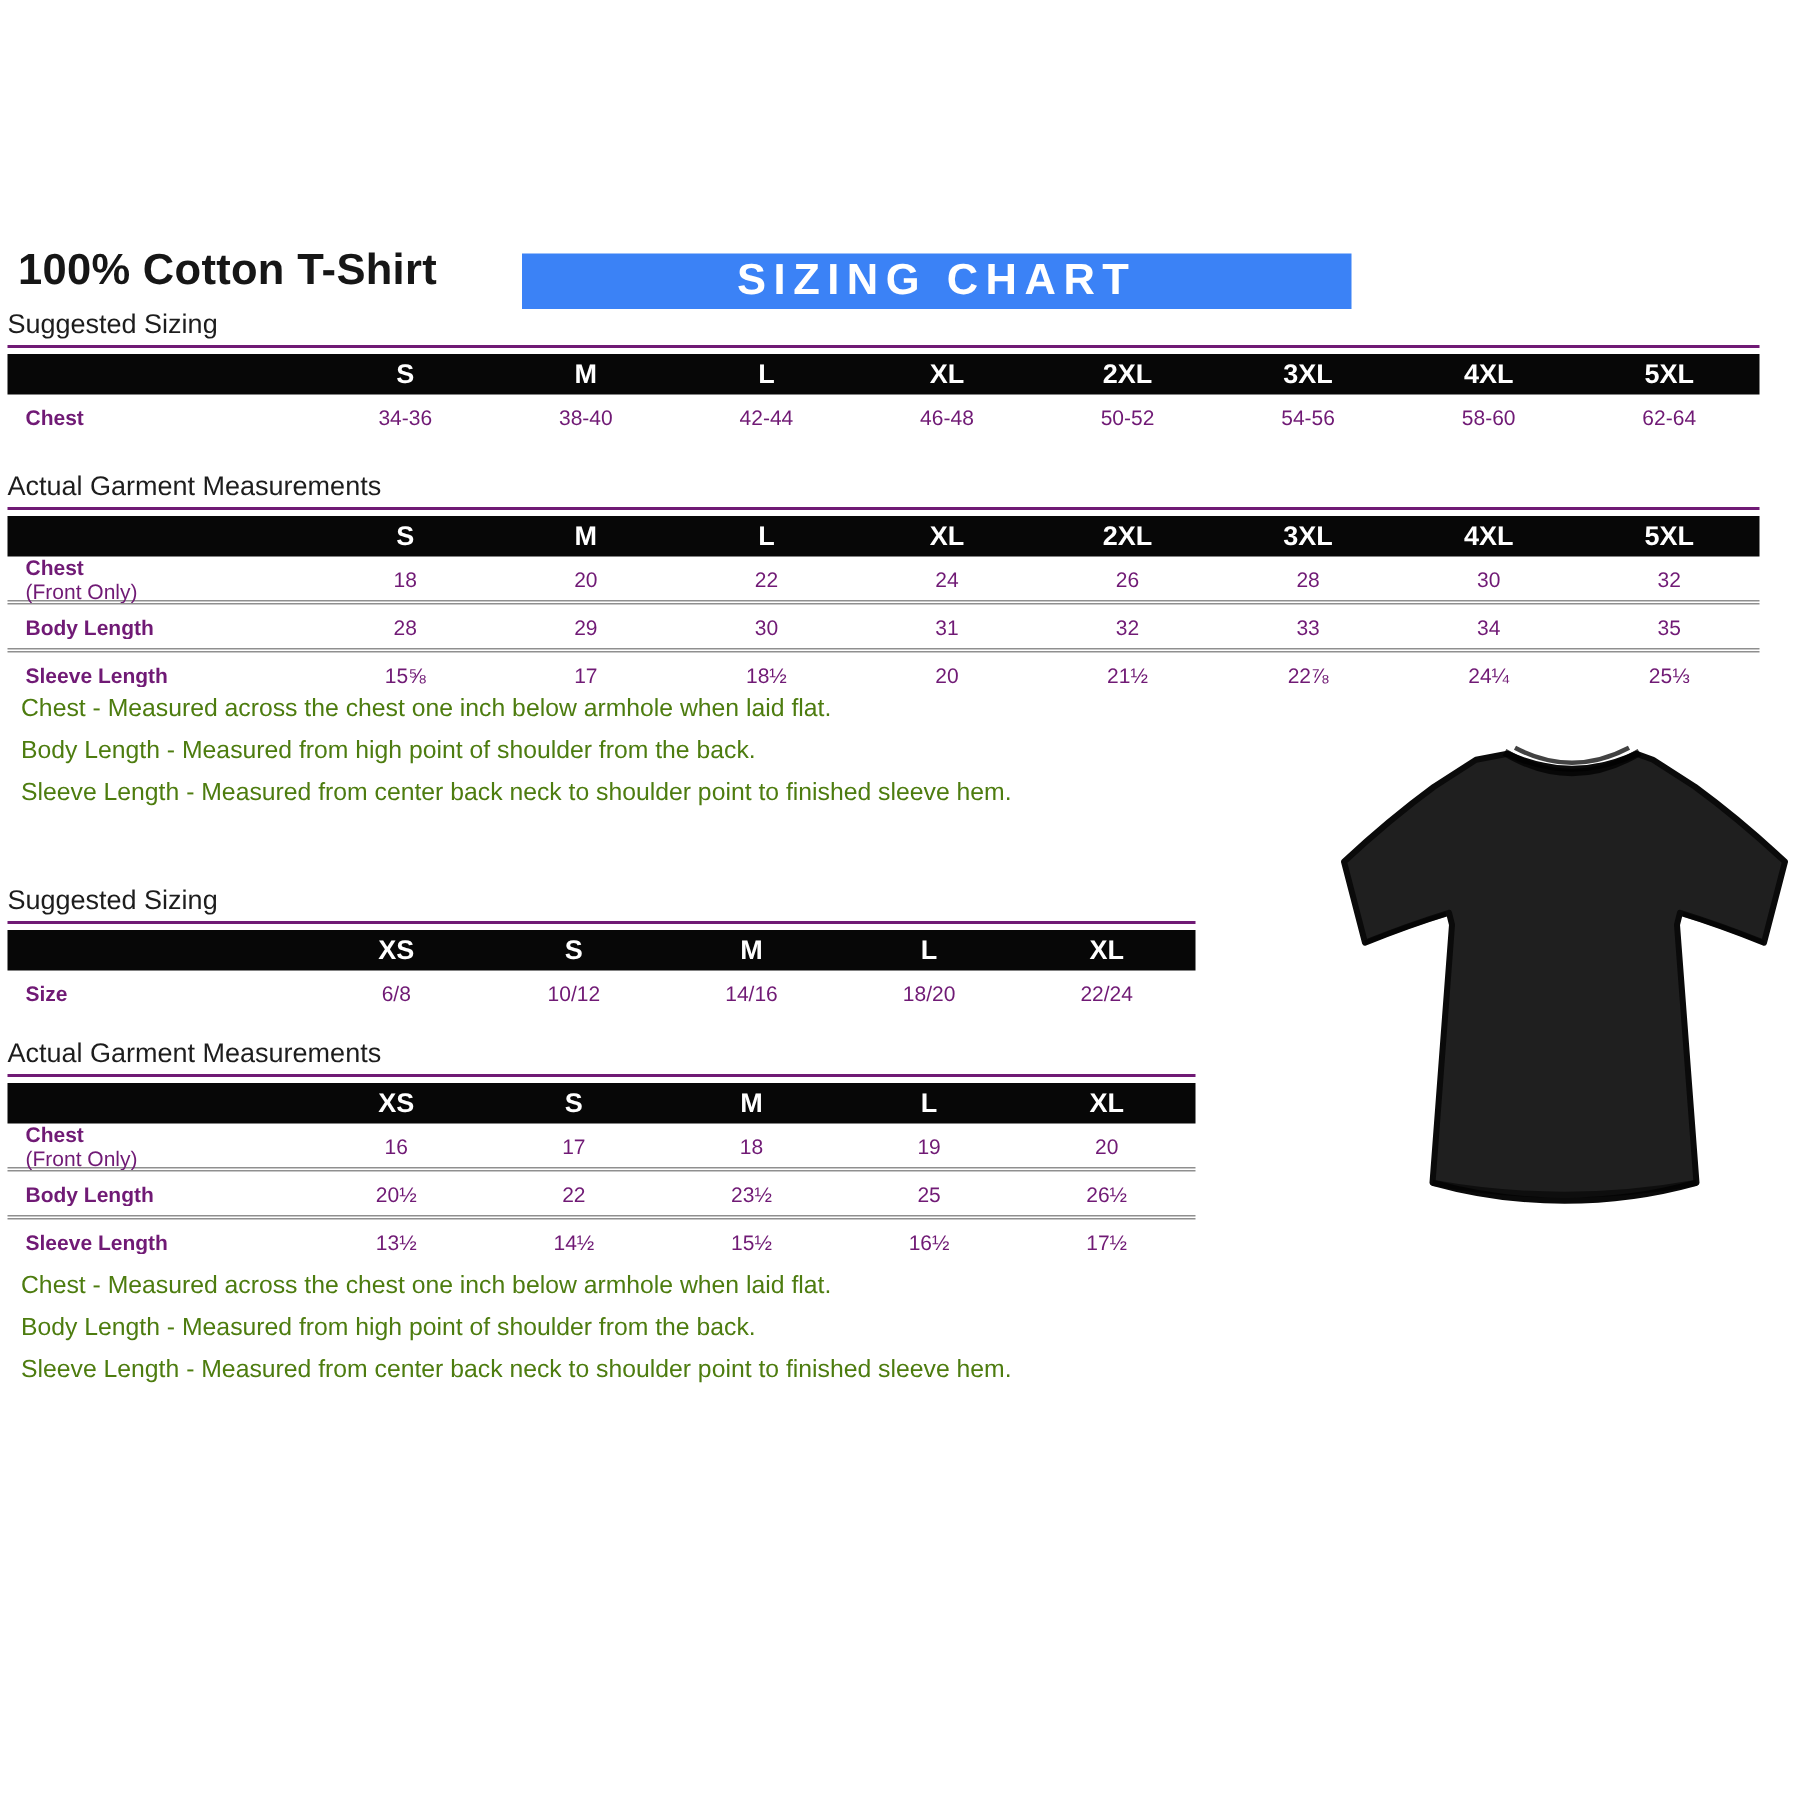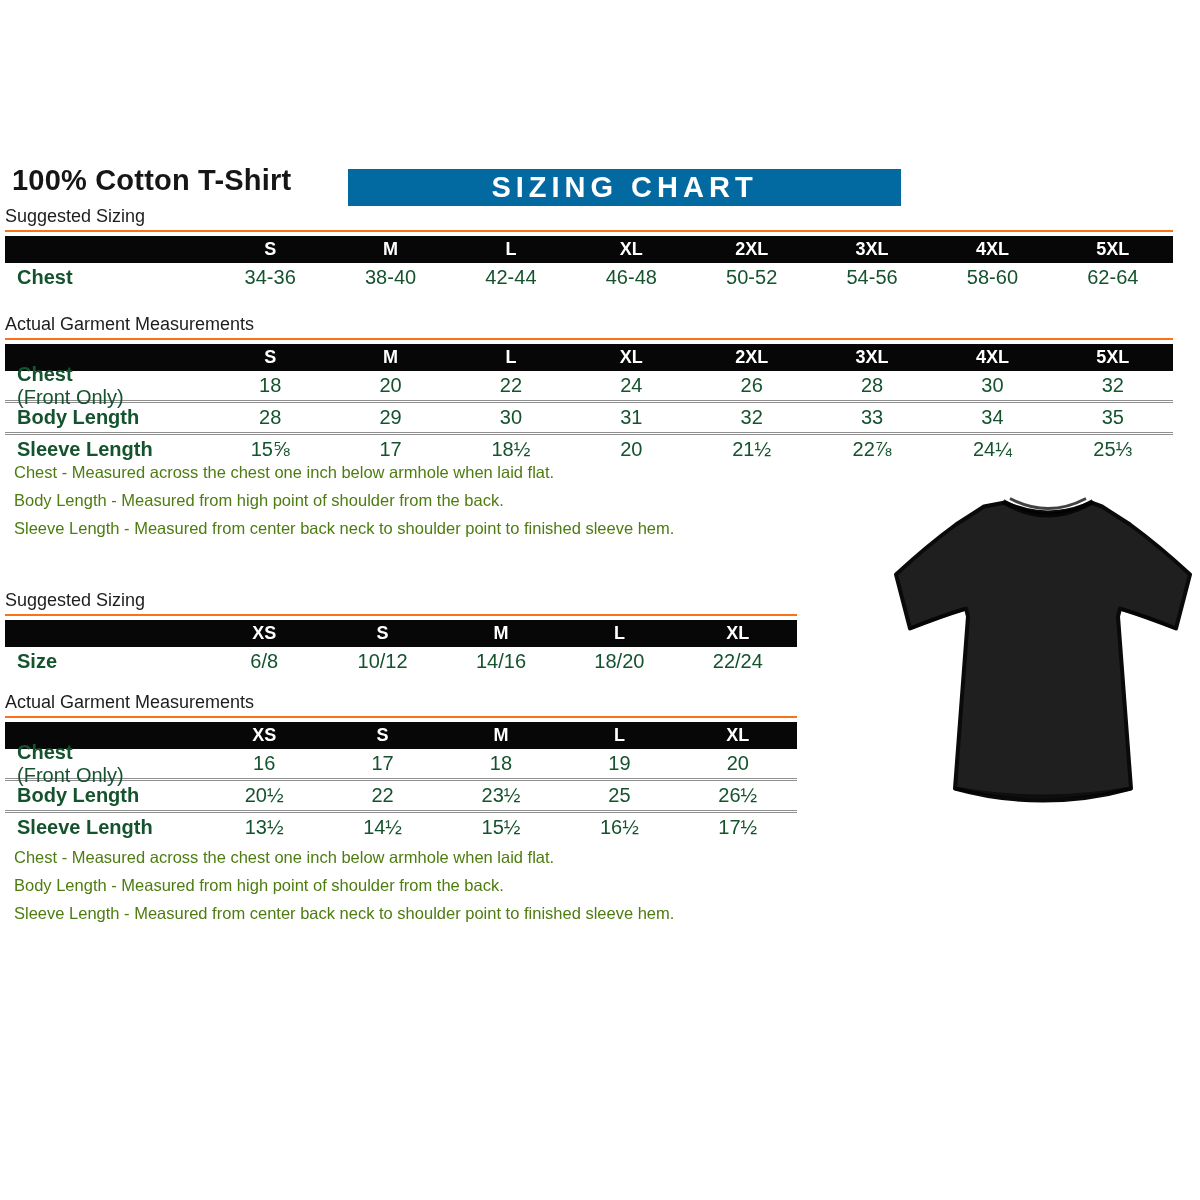--- a/index.html
+++ b/index.html
@@ -11,43 +11,43 @@
     color:#1a1a1a;
     overflow:hidden;
   }
   
   .main-title{
     position:absolute;left:12px;top:164px;
     font-size:29px;font-weight:700;letter-spacing:0.2px;color:#161616;
   }
   .banner{
     position:absolute;left:348px;top:169px;width:553px;height:37px;
-    background:#0369a1;color:#ffffff;
+    background:#3b82f6;color:#ffffff;
     display:flex;align-items:center;justify-content:center;
     font-size:29px;font-weight:700;letter-spacing:5px;
   }
   .youth-title{
     position:absolute;left:8px;top:548px;
     font-size:27px;font-weight:700;color:#161616;
   }
   
   .section{position:absolute;}
   .sec-label{
     font-size:18px;font-weight:400;color:#1d1d1d;
-    padding-bottom:3px;border-bottom:2px solid #f97316;
+    padding-bottom:3px;border-bottom:2px solid #701a75;
   }
   .sizing-table{margin-top:4px;}
   .trow{display:grid;align-items:center;}
   .adult .trow{grid-template-columns:205px repeat(8,1fr);width:1168px;}
   .youth-t .trow{grid-template-columns:200px repeat(5,1fr);width:792px;}
   .thead{
     background:#070707;color:#ffffff;height:27px;
     font-weight:700;font-size:18px;
   }
-  .trow.data{height:29px;font-size:20px;color:#14532d;}
+  .trow.data{height:29px;font-size:14px;color:#701a75;}
   .trow.data + .trow.data{border-top:3px double #8f8f8f;}
   .tcell{overflow:hidden;white-space:nowrap;}
   .col-head,.val{text-align:center;}
   .label-cell{padding-left:12px;text-align:left;}
   .lab-b{font-weight:700;}
   .lab-s{font-weight:400;}
   
   .notes{position:absolute;font-size:16.5px;color:#4d7c0f;}
   .notes .note-line{height:28px;line-height:28px;white-space:nowrap;}
   

